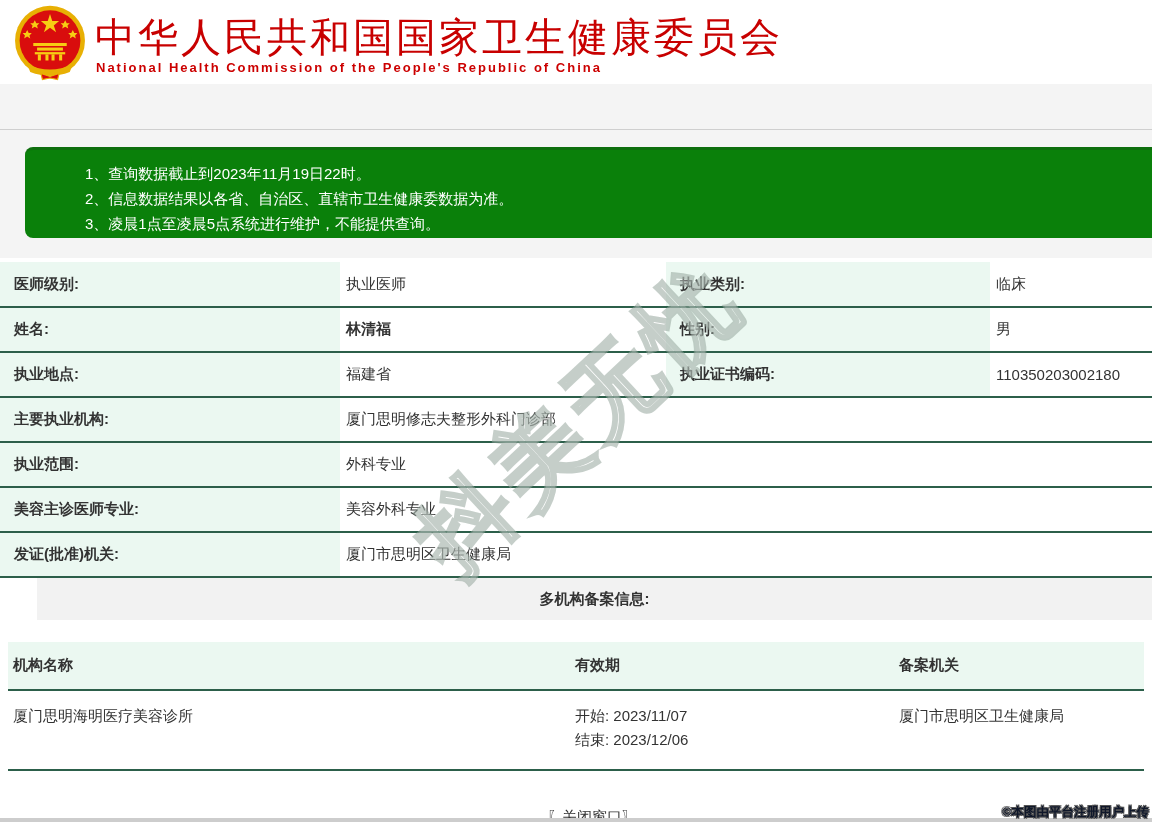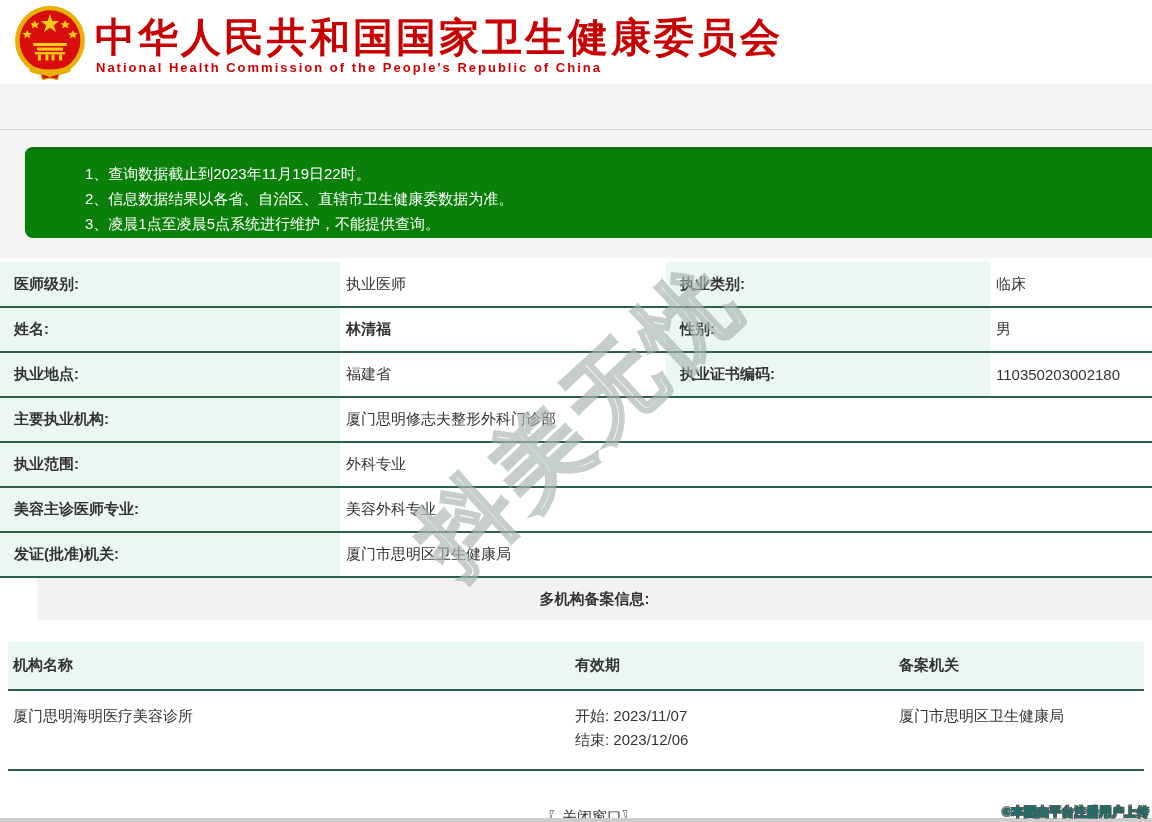--- a/index.html
+++ b/index.html
@@ -3,21 +3,21 @@
 <meta charset="utf-8">
 <style>
   * { margin:0; padding:0; box-sizing:border-box; }
   html,body { width:1152px; height:822px; }
   body { font-family:"Liberation Sans","DejaVu Sans",sans-serif; background:#fff; }
   .page { position:relative; width:1152px; height:822px; background:#fff; overflow:hidden; }
 
   
   .header { position:relative; height:84px; background:#fff; }
   .emblem { position:absolute; left:10px; top:5px; width:80px; height:76px; }
-  .title-cn { position:absolute; left:95px; top:10px; font-size:40px; font-weight:bold;
+  .title-cn { position:absolute; left:95px; top:10px; font-size:40px; font-weight:normal;
               color:#c80000; letter-spacing:3px; white-space:nowrap; }
   .title-en { position:absolute; left:96px; top:60px; font-size:13px; font-weight:bold;
               color:#cc0000; letter-spacing:2px; white-space:nowrap; }
 
   
   .gray-band { height:174px; background:#f4f4f4; }
   .divider { height:46px; border-bottom:1px solid #cfcfcf; }
   .notice { margin:17px 0 0 25px; width:1135px; height:91px; background:#0a800a;
             border-top:3px solid #0d6e0d; border-radius:8px; padding:11px 0 0 60px; }
   .notice-line { color:#ffffff; font-size:15px; line-height:25px; }
@@ -44,21 +44,21 @@
                    border-bottom:2px solid #2c5f4a; vertical-align:middle; }
   .t2 tr.data td { background:#fff; border-bottom:2px solid #2c5f4a; height:80px;
                    vertical-align:top; padding-top:13px; line-height:24px; }
   .tc1 { width:562px; } .tc2 { width:324px; } .tc3 { width:250px; }
 
   
   .close-area { height:56px; display:flex; align-items:flex-end; justify-content:center;margin-left:32px; }
   .close-link { font-size:15px; color:#333; text-decoration:none; cursor:pointer; }
   .bottom-strip { position:absolute; left:0; bottom:0; width:1152px; height:4px; background:#cdcdcd; }
   .upload-note { position:absolute; right:3px; bottom:1px; font-size:12.5px; font-weight:bold;
-                 color:#0f766e; z-index:20;
+                 color:#0f172a; z-index:20;
                  text-shadow:-1px -1px 0 #555,1px -1px 0 #555,-1px 1px 0 #555,1px 1px 0 #555; }
 
   
   .watermark { position:absolute; left:360px; top:255px; width:440px; height:330px;
                display:flex; align-items:center; justify-content:center;
                transform:rotate(-43deg); pointer-events:none; z-index:10;
                font-size:92px; font-weight:bold; letter-spacing:8px; white-space:nowrap;
                color:rgba(255,255,255,0.30); -webkit-text-stroke:3px rgba(150,165,157,0.55); }
 </style>
 </head>

